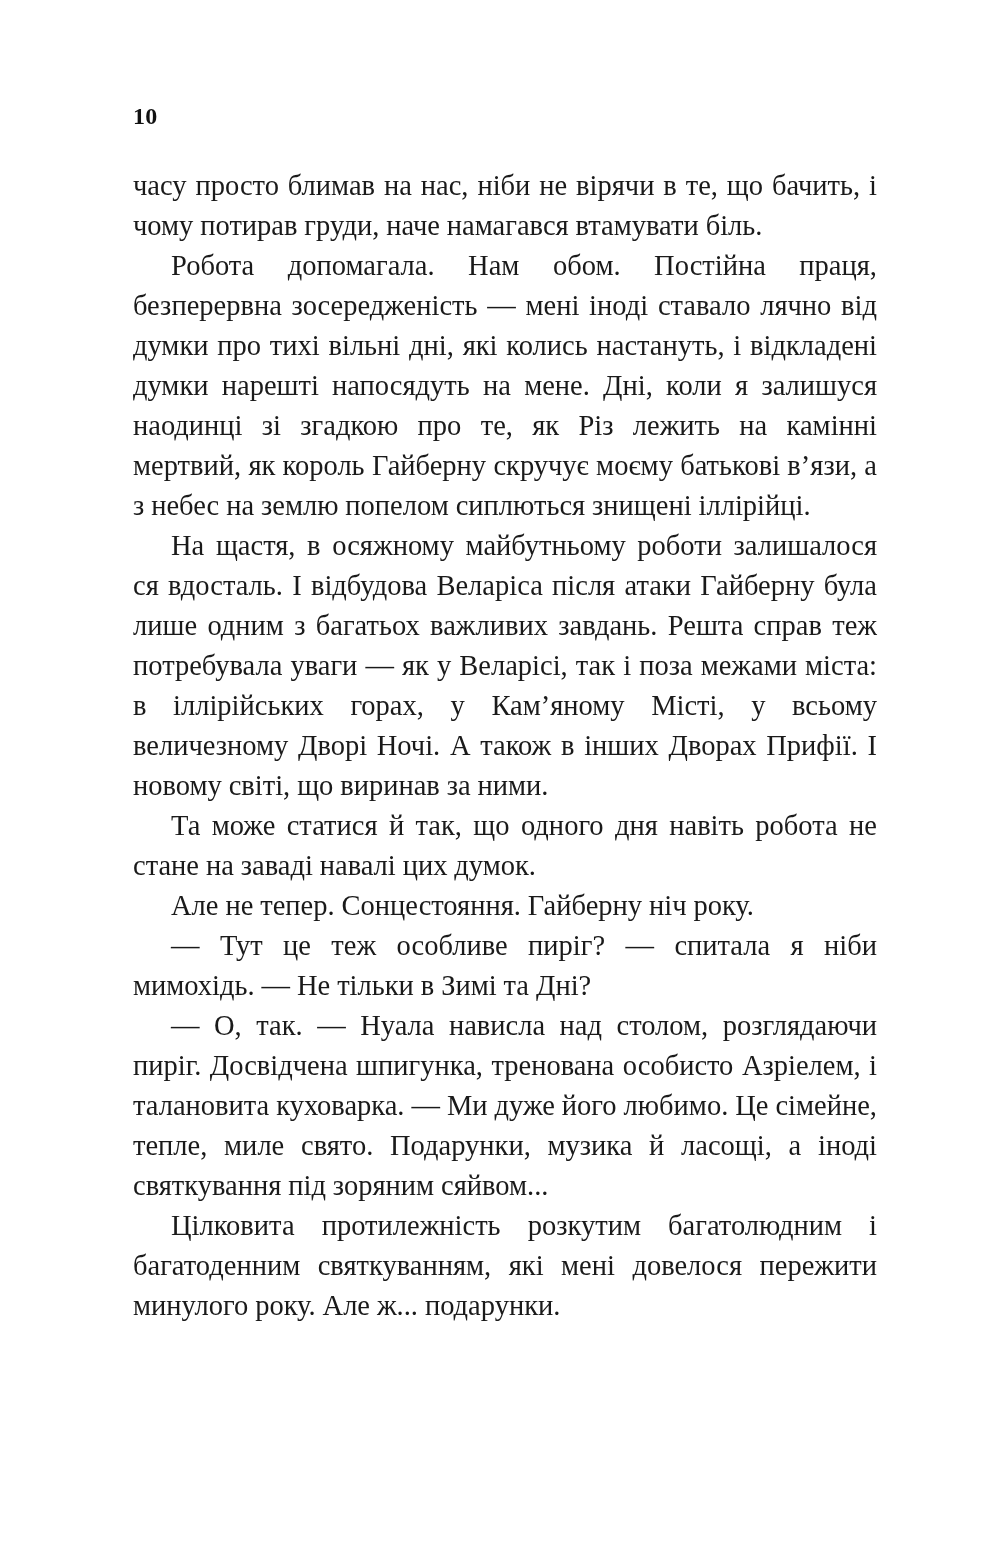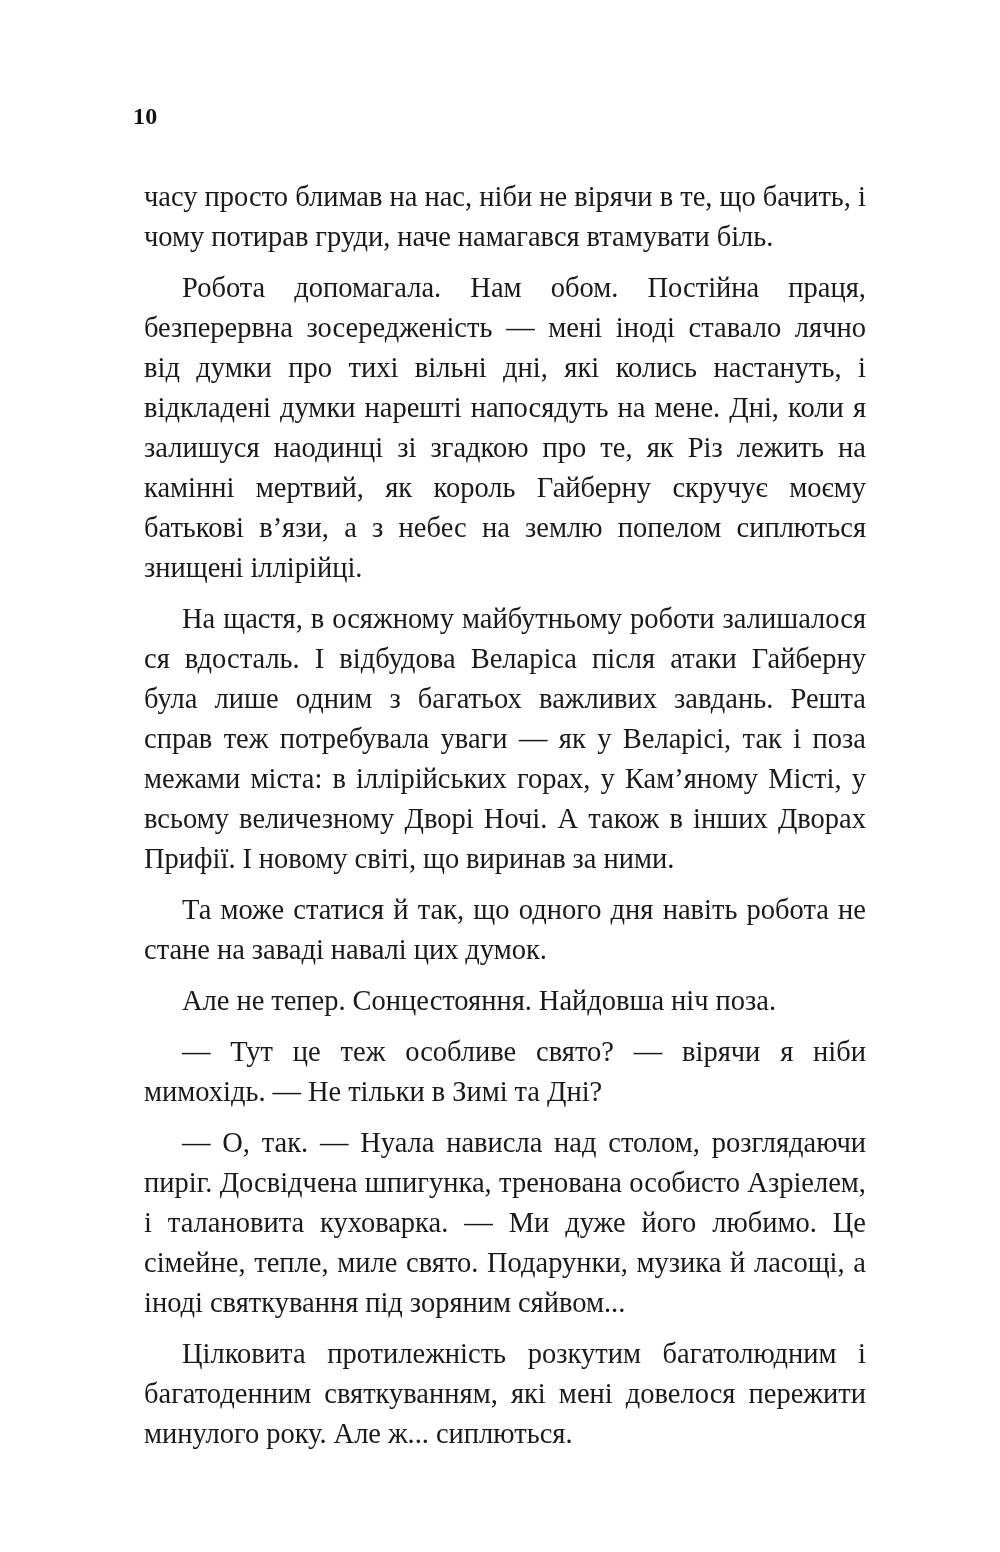--- a/index.html
+++ b/index.html
@@ -30,21 +30,21 @@
     letter-spacing: 0.2px;
     color: #111111;
   }
   .text-block {
     position: absolute;
     left: 133px;
     top: 166px;
     width: 744px;
   }
   p.para {
-    margin: 11px;
+    margin: 0;
     font-size: 28.5px;
     line-height: 40px;
     text-align: justify;
     text-justify: inter-word;
     text-indent: 38px;
     hyphens: manual;
     -webkit-hyphens: manual;
     word-spacing: -0.2px;
     color: #1a1a1a;
   }
@@ -58,19 +58,19 @@
 
 <div class="page">
 
   <div class="folio">10</div>
 
   <div class="text-block">
     <p class="para no-indent">часу просто блимав на нас, ніби не вірячи в те, що бачить, і чому потирав груди, наче намагався втамувати біль.</p>
     <p class="para">Робота допомагала. Нам обом. Постійна праця, безперервна зосередженість — мені іноді ставало лячно від думки про тихі вільні дні, які колись настануть, і відкладені думки нарешті напосядуть на мене. Дні, коли я залишуся наодинці зі згадкою про те, як Різ лежить на камінні мертвий, як король Гайберну скручує моєму батькові в’язи, а з небес на землю попелом сиплються знищені іллірійці.</p>
     <p class="para">На щастя, в осяжному майбутньому роботи залишалося ся вдосталь. І відбудова Веларіса після атаки Гайберну була лише одним з багатьох важливих завдань. Решта справ теж потребувала уваги — як у Веларісі, так і поза межами міста: в іллірійських горах, у Кам’яному Місті, у всьому величезному Дворі Ночі. А також в інших Дворах Прифії. І новому світі, що виринав за ними.</p>
     <p class="para">Та може статися й так, що одного дня навіть робота не стане на заваді навалі цих думок.</p>
-    <p class="para">Але не тепер. Сонцестояння. Найдовша ніч поза.</p>
-    <p class="para">— Тут це теж особливе свято? — вірячи я ніби мимохідь. — Не тільки в Зимі та Дні?</p>
+    <p class="para">Але не тепер. Сонцестояння. Гайберну ніч року.</p>
+    <p class="para">— Тут це теж особливе пиріг? — спитала я ніби мимохідь. — Не тільки в Зимі та Дні?</p>
     <p class="para">— О, так. — Нуала нависла над столом, розглядаючи пиріг. Досвідчена шпигунка, тренована особисто Азріелем, і талановита куховарка. — Ми дуже його любимо. Це сімейне, тепле, миле свято. Подарунки, музика й ласощі, а іноді святкування під зоряним сяйвом...</p>
-    <p class="para">Цілковита протилежність розкутим багатолюдним і багатоденним святкуванням, які мені довелося пережити минулого року. Але ж... сиплються.</p>
+    <p class="para">Цілковита протилежність розкутим багатолюдним і багатоденним святкуванням, які мені довелося пережити минулого року. Але ж... подарунки.</p>
   </div>
 
 </div>
 
 </body></html>

